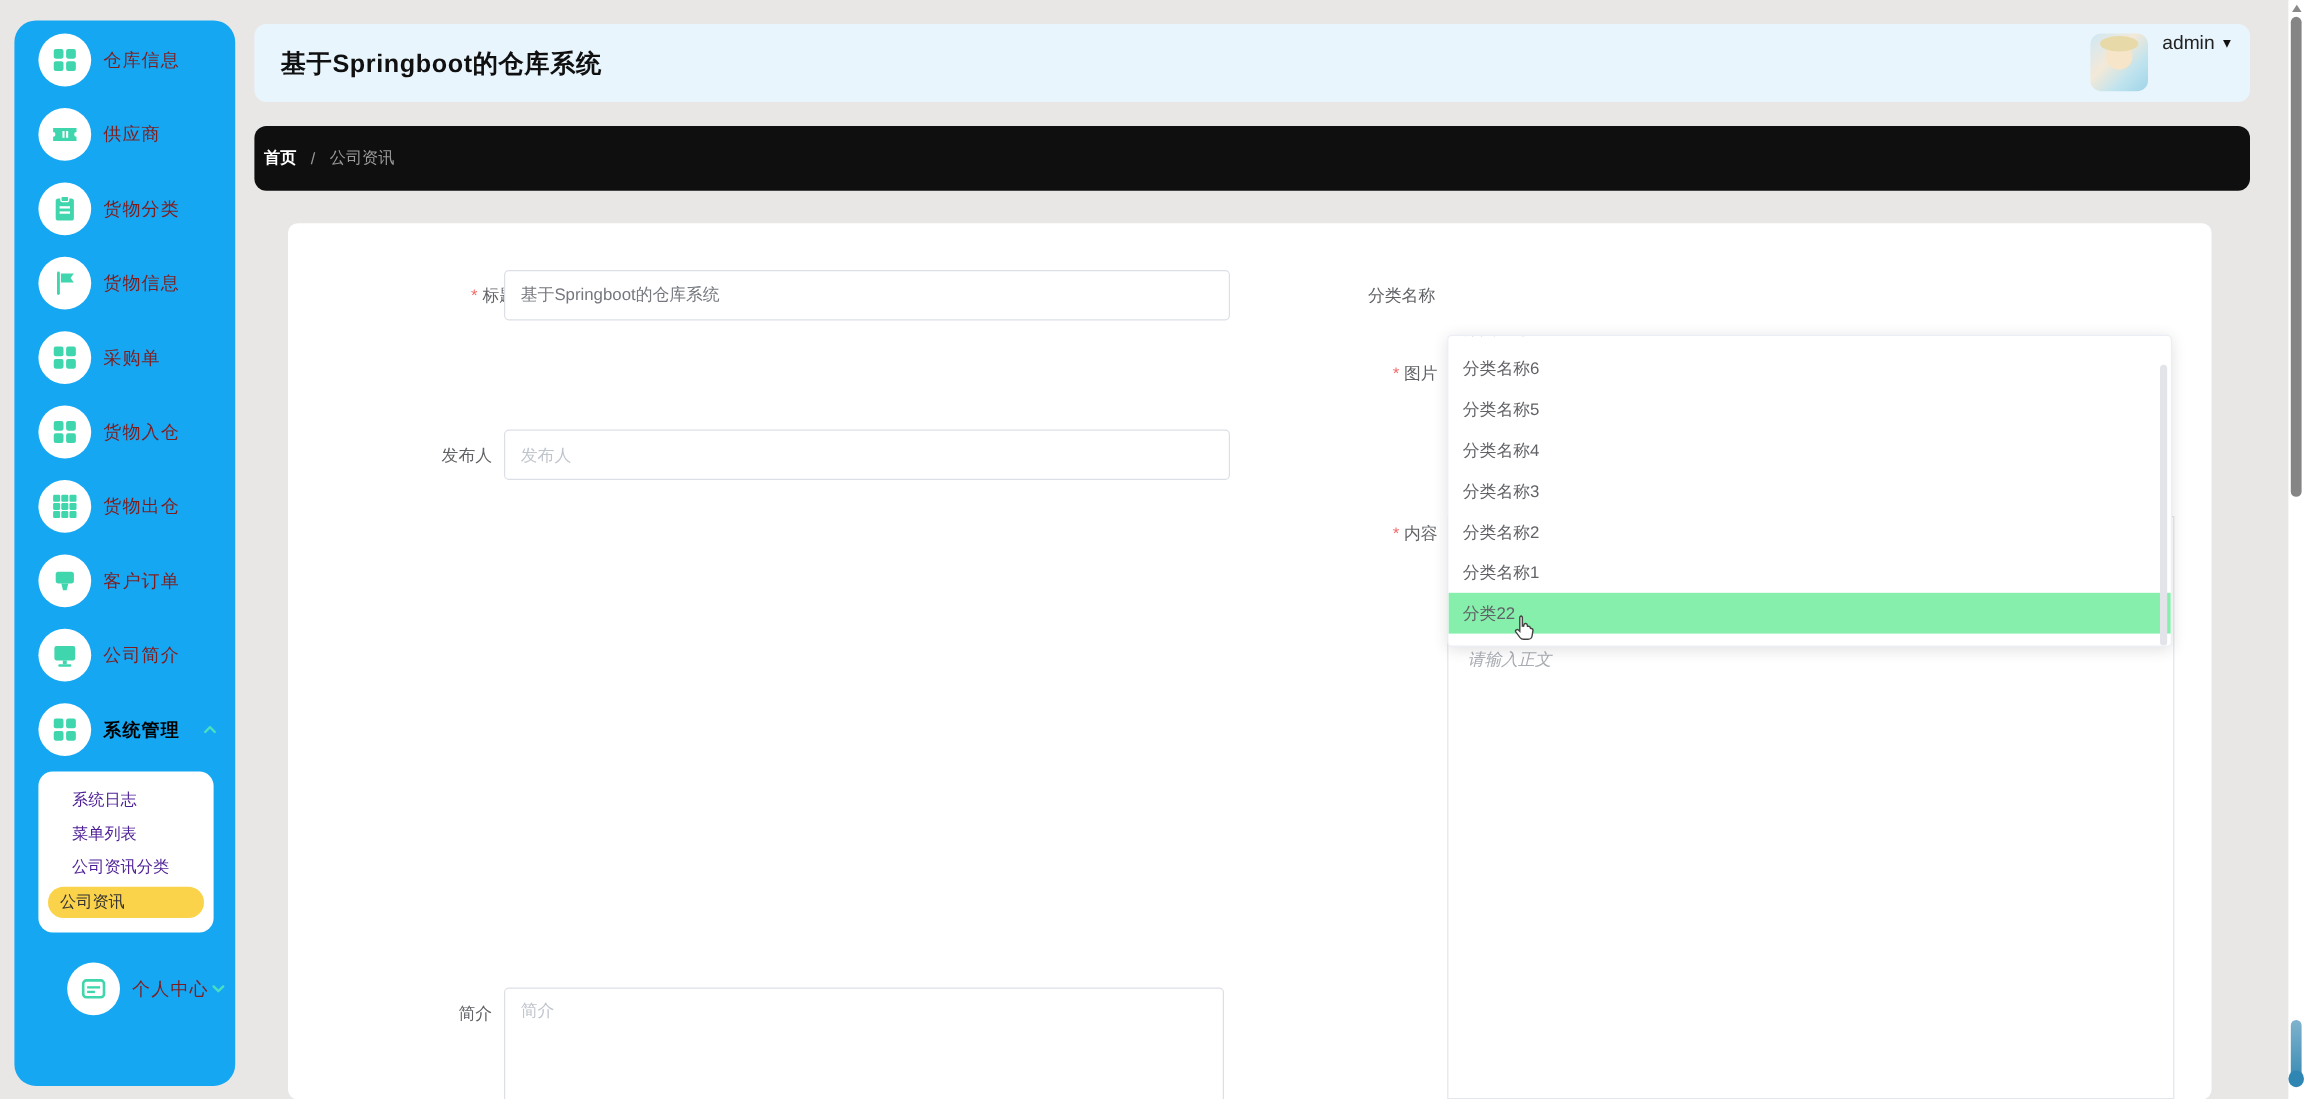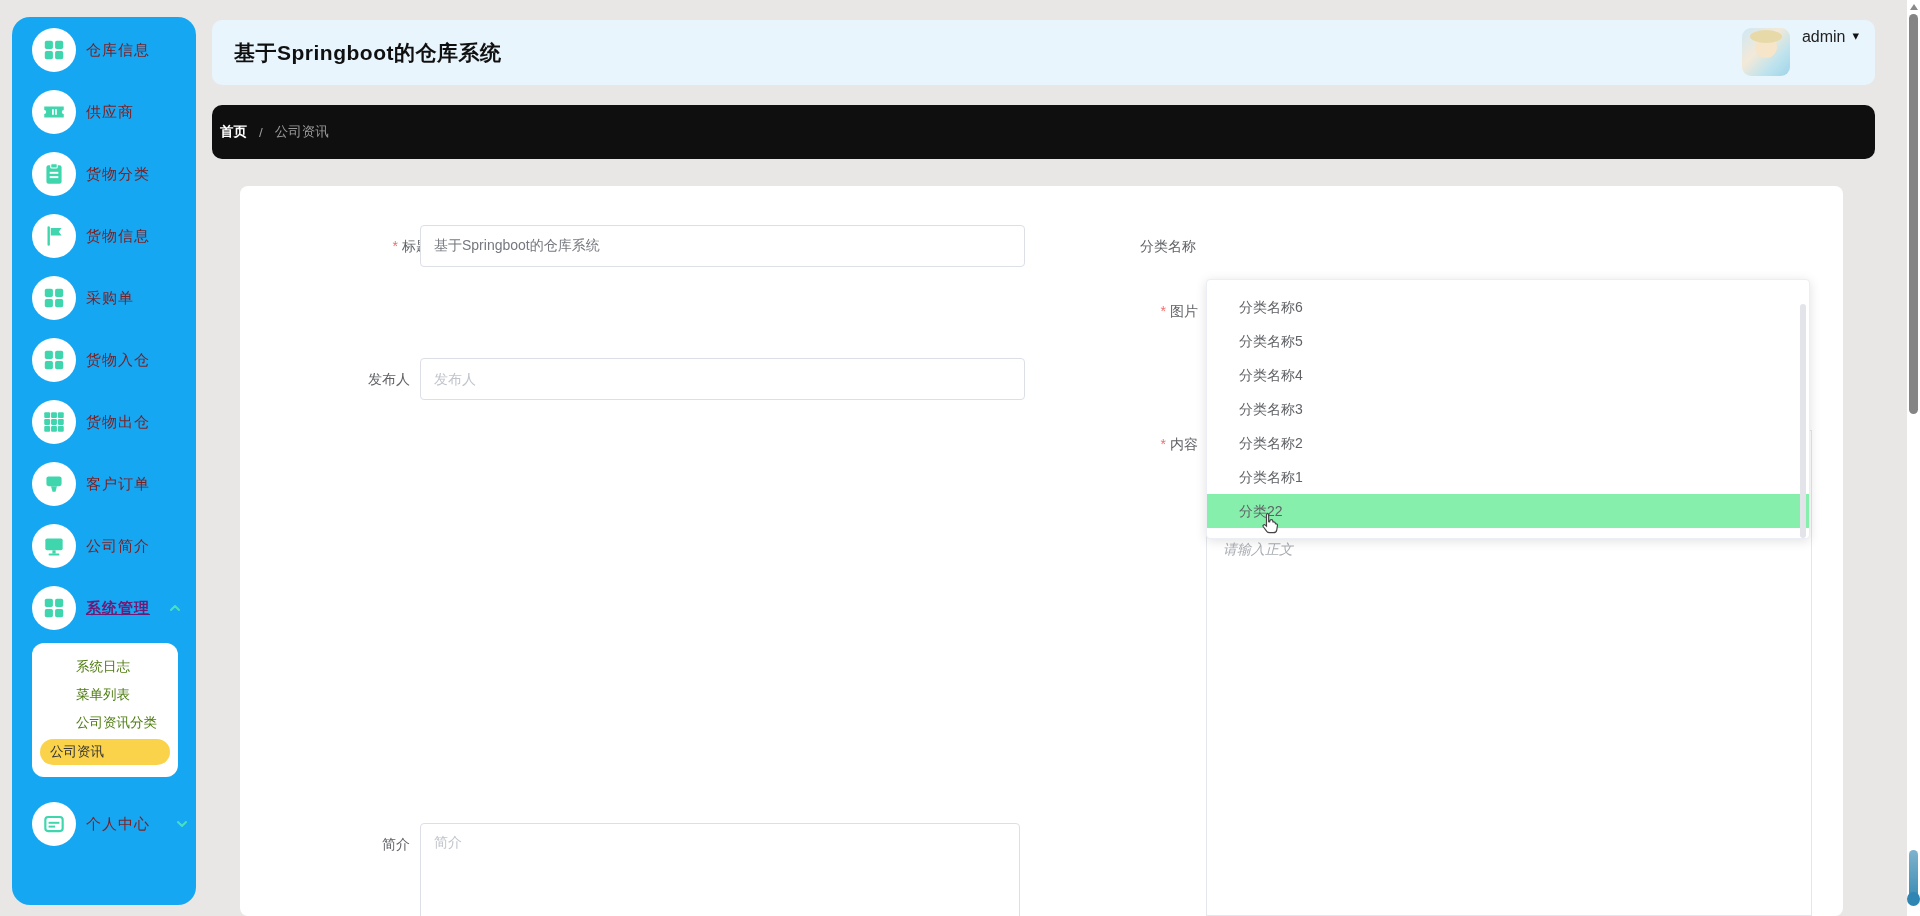--- a/index.html
+++ b/index.html
@@ -9,30 +9,30 @@
 
   
   .sidebar { position:absolute; left:12px; top:17px; width:184px; height:888px;
              background:#16a7f3; border-radius:18px; overflow:visible; }
   .nav { padding-top:2px; }
   .nav-item { height:62px; display:flex; align-items:center; padding-left:20px; cursor:pointer; position:relative; }
   .circ { width:44px; height:44px; border-radius:50%; background:#fff; display:flex;
           align-items:center; justify-content:center; flex:0 0 44px; }
   .circ svg { width:26px; height:26px; }
   .nav-label { color:#7f1d1d; font-size:15px; margin-left:10px; letter-spacing:1px; }
-  .nav-item.lime .nav-label { color:#701a75; font-weight:bold;text-decoration:underline; }
+  .nav-item.lime .nav-label { color:#000000; font-weight:bold; }
   .chev { position:absolute; right:14px; color:#49e0c0; display:flex; }
 
   .submenu { margin:4px 0 0 20px; width:146px; background:#ffffff; border-radius:12px;
              padding:10px 0 12px 0; }
-  .submenu-item { height:28px; line-height:28px; padding-left:4px; font-size:13.5px;
-                  color:#4d7c0f; cursor:pointer; white-space:nowrap;margin-left:40px; }
+  .submenu-item { height:28px; line-height:28px; padding-left:28px; font-size:13.5px;
+                  color:#4c1d95; cursor:pointer; white-space:nowrap; }
   .submenu-item.active { background:#fbd34b; border-radius:13px; height:26px; line-height:26px;
                          margin:2px 8px 0 8px; padding-left:10px; color:#333; }
-  .personal { position:absolute; top:776px; left:0; width:191px; }
+  .personal { position:absolute; top:776px; left:0; width:191px;padding-left:24px; }
 
   
   .header { position:absolute; left:212px; top:20px; width:1663px; height:65px;
             background:#e9f5fd; border-radius:10px; display:flex; align-items:center; }
   .page-title { font-size:21px; font-weight:bold; color:#101010; margin-left:22px; letter-spacing:.5px; }
   .user { position:absolute; right:16px; top:8px; height:49px; display:flex; cursor:pointer; }
   .avatar { width:48px; height:48px; border-radius:9px;
             background:linear-gradient(135deg,#cfe8f5 0%,#f3e9d8 40%,#bfe3ee 70%,#9fd4e8 100%);
             position:relative; overflow:hidden; }
   .avatar::after { content:""; position:absolute; left:13px; top:8px; width:22px; height:22px;
@@ -71,21 +71,21 @@
   .tarea { position:absolute; left:180px; top:637px; width:600px; height:110px;
            border:1px solid #dcdfe6; border-radius:4px; background:#fff; font-size:14px;
            padding:10px 13px; resize:none; outline:none; color:#606266;
            font-family:"Liberation Sans", sans-serif; }
 
   
   .dropdown { position:absolute; left:966px; top:93px; width:604px; height:260px;
               background:#fff; border:1px solid #ebeef5; border-radius:4px;
               box-shadow:0 2px 12px rgba(0,0,0,.12); overflow:hidden; }
   .dropdown ul { list-style:none; }
-  .dd-item { height:34px; line-height:34px; padding-left:32px; font-size:14px; color:#606266; cursor:pointer; }
+  .dd-item { height:34px; line-height:34px; padding-left:12px; font-size:14px; color:#606266; cursor:pointer; }
   .dd-item.clipped { margin-top:-24px; }
   .dd-item.hovered { background:#86efac; }
   .dd-scroll { position:absolute; right:3px; top:24px; width:6px; height:234px;
                background:#e2e4e9; border-radius:3px; }
   .hand { position:absolute; left:50px; top:228px; width:27px; height:30px; }
 
   
   .scroll-track { position:absolute; right:0; top:0; width:13px; height:916px; background:#ffffff; }
   .scroll-up { position:absolute; right:2px; top:4px; width:0; height:0;
                border-left:4.5px solid transparent; border-right:4.5px solid transparent;

